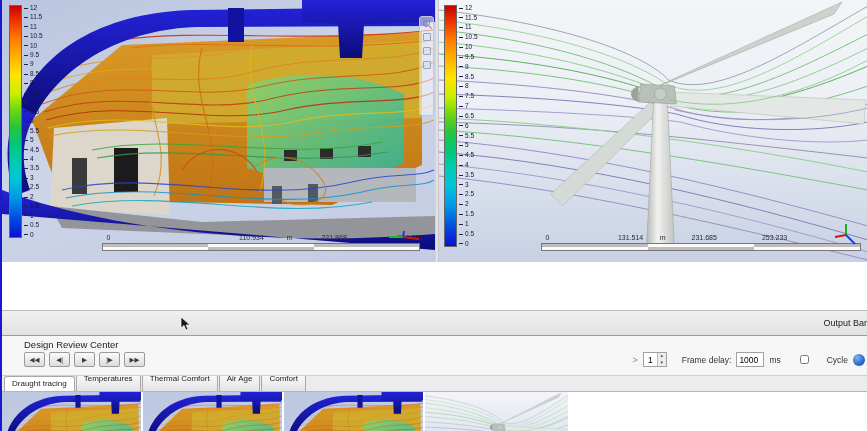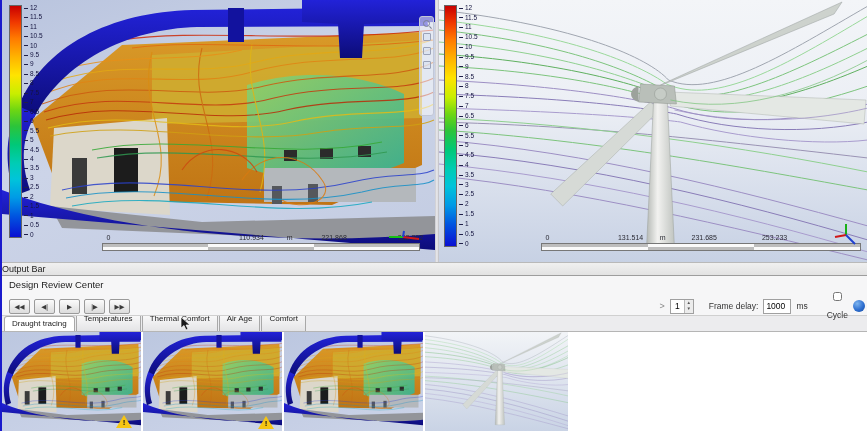--- a/index.html
+++ b/index.html
@@ -37,38 +37,38 @@
 
   
   .view-toolbar { position:absolute; right:1px; top:16px; width:15px; height:100px; z-index:7;
     background:rgba(248,250,252,.55); border:1px solid #c2c7d6; border-radius:3px;
     display:flex; flex-direction:column; align-items:center; padding-top:3px; gap:6px; }
   .magnifier { width:7px; height:7px; border:1px solid #7a8194; border-radius:50%; position:relative; }
   .magnifier:after { content:""; position:absolute; width:3px; height:1px; background:#7a8194; transform:rotate(45deg); left:5px; top:6px; }
   .vt-dot { width:8px; height:8px; border:1px solid #9aa2b8; background:rgba(215,225,242,.6); border-radius:1px; }
 
   
-  .output-bar { height:14px; background:linear-gradient(180deg,#f0f0f0,#e2e2e2); border-top:1px solid #b9b9b9; border-bottom:1px solid #9d9d9d;
-    display:flex; align-items:center; justify-content:flex-start; font-size:9px; color:#222; }
-
-  
-  .review { height:40px; background:#f6f6f7; border-bottom:1px solid #d0d0d0; position:relative; }
+  .output-bar { height:26px; background:linear-gradient(180deg,#f0f0f0,#e2e2e2); border-top:1px solid #b9b9b9; border-bottom:1px solid #9d9d9d;
+    display:flex; align-items:center; justify-content:flex-end; font-size:9px; color:#222;margin-top:48px; }
+
+  
+  .review { height:40px; background:#f6f6f7; border-bottom:1px solid #d0d0d0; position:relative;padding-left:15px; }
   .review .title { font-size:9.5px; color:#222; padding:3px 0 0 7px; }
   .controls { display:flex; align-items:center; padding:2px 4px 0 7px; }
   .pbtn { width:21px; height:15px; margin-right:4px; border:1px solid #9a9a9a; border-radius:2px;
     background:linear-gradient(180deg,#fbfbfb,#dcdcdc); font-size:6.5px; color:#3a3a3a; line-height:13px; text-align:center; cursor:default; }
   .right-cluster { margin-left:auto; display:flex; align-items:center; gap:5px; padding-right:2px; }
   .expander { font-size:9px; color:#888; }
   .spinner { display:flex; border:1px solid #a0a0a0; background:#fff; height:15px; }
   .spinner input { width:13px; border:0; font-size:8.5px; text-align:center; outline:none; }
   .spin-arrows { display:flex; flex-direction:column; width:9px; border-left:1px solid #b9b9b9; }
   .spin-arrows b { flex:1; font-size:4.5px; line-height:6px; text-align:center; color:#555; background:#ececec; font-weight:normal; }
   .lbl { font-size:8.5px; color:#333; }
   .delay-input { width:28px; height:15px; border:1px solid #a0a0a0; font-size:8.5px; padding:0 2px; outline:none; }
-  .cycle-box { display:flex; align-items:center; gap:9px; margin-left:14px;flex-direction:column; }
+  .cycle-box { display:flex; align-items:center; gap:18px; margin-left:14px; }
   .cycle-box input { width:9px; height:9px; }
   .help-ball { width:12px; height:12px; border-radius:50%; background:radial-gradient(circle at 35% 30%,#7db4ef,#2e6fd0 55%,#174a9e); margin-right:-4px; }
 
   
   .tabs { height:16px; background:#ececee; display:flex; align-items:flex-end; padding-left:2px; border-bottom:1px solid #b5b5b5; }
   .tab { font-size:8px; color:#222; padding:2px 7px 1px; border:1px solid #a8a8a8; border-bottom:none; border-radius:3px 3px 0 0;
     background:linear-gradient(180deg,#fdfdfd,#e4e4e6); margin-right:1px; height:20px; white-space:nowrap; cursor:default; }
   .tab.active { background:#fff; height:15px; }
 
   

